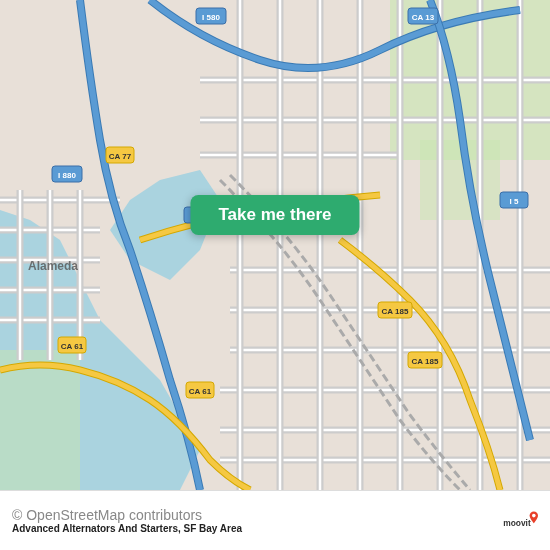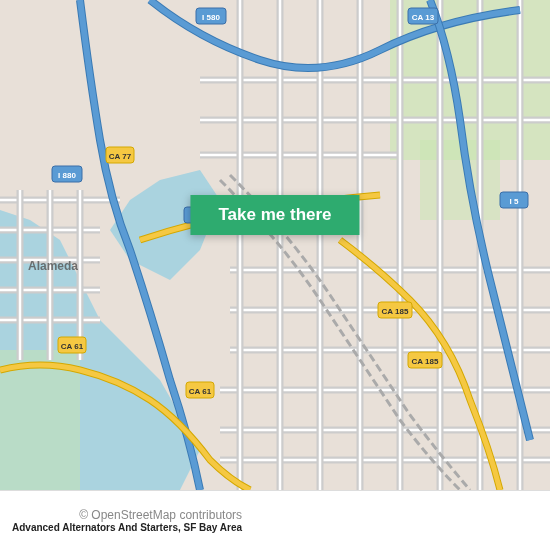--- a/index.html
+++ b/index.html
@@ -39,23 +39,22 @@
       border-top: 1px solid #ddd;
       justify-content: space-between;
     }
 
     #bottom-bar-left {
       display: flex;
       flex-direction: column;
     }
 
     #attribution {
-      font-size: 12px;
+      font-size: 14px;
       color: #888;
-      text-align: right;
     }
 
     #location-name {
       font-size: 10px;
       font-weight: 600;
       color: #222;
     }
 
     #moovit-logo {
       display: flex;
@@ -70,21 +69,21 @@
 
     
     #take-me-there-btn {
       position: absolute;
       left: 50%;
       top: 195px;
       transform: translateX(-50%);
       background: #2eab6f;
       color: white;
       border: none;
-      border-radius: 0;
+      border-radius: 8px;
       padding: 10px 28px;
       font-size: 17px;
       font-weight: 600;
       cursor: pointer;
       white-space: nowrap;
       box-shadow: 0 2px 8px rgba(0,0,0,0.25);
       display: flex;
       flex-direction: column;
       align-items: center;
       gap: 4px;
@@ -226,13 +225,24 @@
   </svg>
 
   <button id="take-me-there-btn">Take me there</button>
 </div>
 
 <div id="bottom-bar">
   <div id="bottom-bar-left">
     <span id="attribution">© OpenStreetMap contributors</span>
     <span id="location-name">Advanced Alternators And Starters, SF Bay Area</span>
   </div>
+  <div id="moovit-logo">
+    <svg class="moovit-icon" viewBox="0 0 60 40" xmlns="http://www.w3.org/2000/svg">
+
+      <text x="2" y="28" font-size="14" font-weight="bold" fill="#333">moovit</text>
+
+      <g transform="translate(46, 4)">
+        <path d="M7 0 C3,0 0,3 0,7 C0,12 7,20 7,20 C7,20 14,12 14,7 C14,3 11,0 7,0 Z" fill="#e8402a"></path>
+        <circle cx="7" cy="7" r="3" fill="white"></circle>
+      </g>
+    </svg>
+  </div>
 </div>
 
 </body></html>

